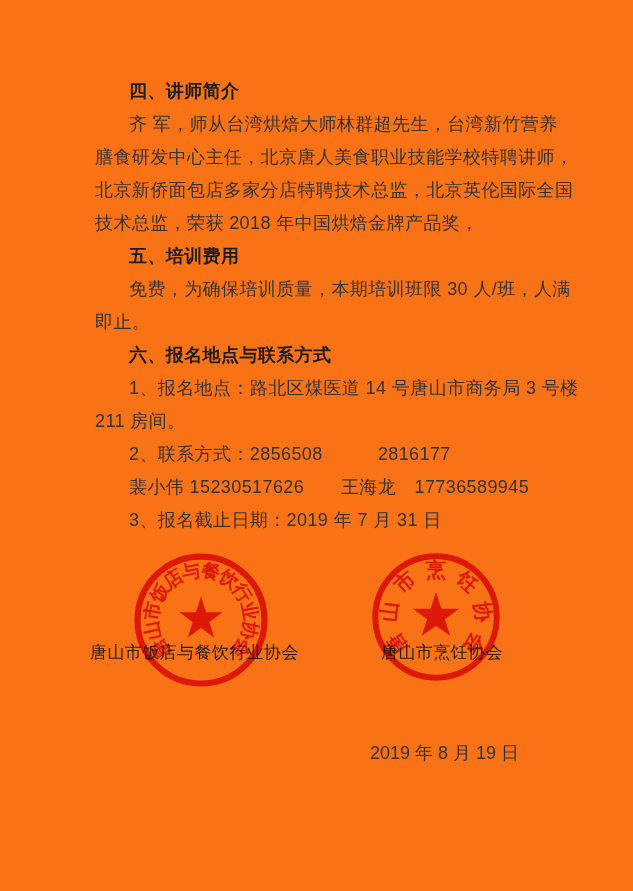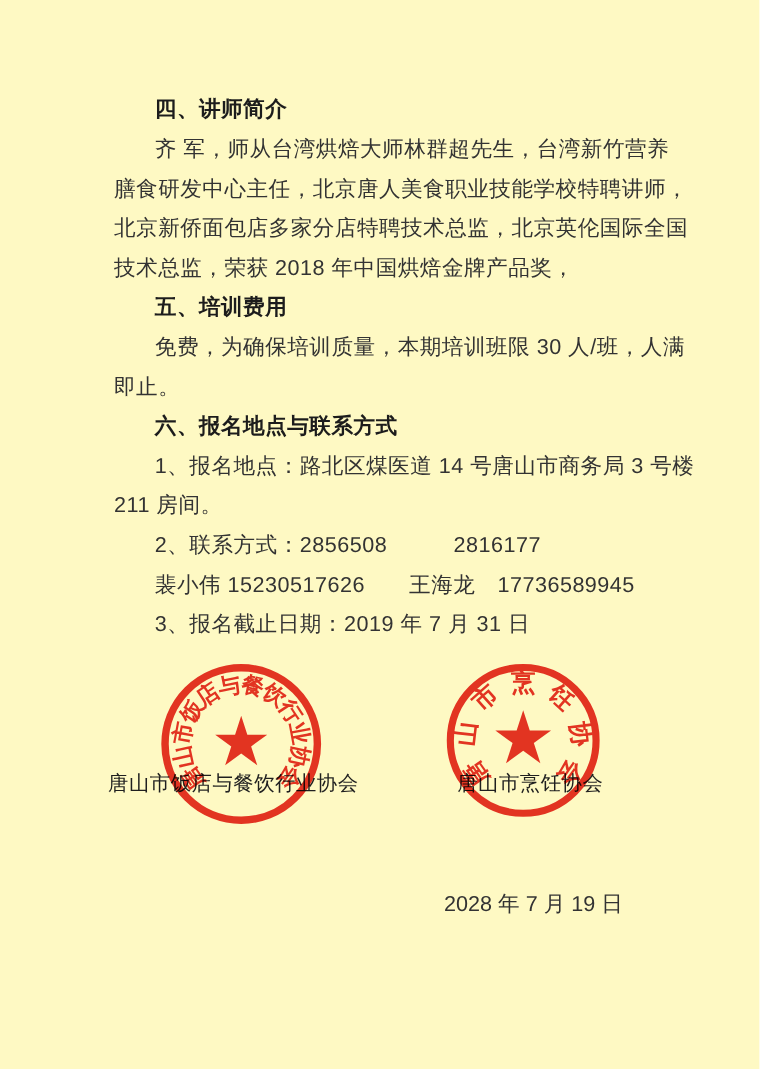--- a/index.html
+++ b/index.html
@@ -1,17 +1,17 @@
 <!DOCTYPE html>
 <html><head>
 <meta charset="utf-8">
 <style>
   html,body{margin:0;padding:0;background:#ffffff;}
   .page{
-    position:relative;width:633px;height:891px;background:#fef9c3;
+    position:relative;width:633px;height:891px;background:#f97316;
     font-family:"Liberation Sans","DejaVu Sans",sans-serif;overflow:hidden;
   }
   .doc{
     position:absolute;left:95px;top:75px;width:478px;
     font-size:18px;line-height:33px;color:#333333;
     white-space:pre;letter-spacing:0.4px;
   }
   .line{min-height:33px;}
   .line.heading{font-weight:bold;color:#1c1c1c;}
   .line.indent{text-indent:34px;}
@@ -64,15 +64,15 @@
         <text x="41.0" y="141.3" fill="#e1251b" font-size="31" font-weight="bold" text-anchor="middle" dominant-baseline="central" transform="rotate(235.0 41.0 141.3)">唐</text>
         <text x="28.5" y="91.6" fill="#e1251b" font-size="31" font-weight="bold" text-anchor="middle" dominant-baseline="central" transform="rotate(276.7 28.5 91.6)">山</text>
         <text x="52.1" y="46.2" fill="#e1251b" font-size="31" font-weight="bold" text-anchor="middle" dominant-baseline="central" transform="rotate(318.3 52.1 46.2)">市</text>
         <text x="100.0" y="28.0" fill="#e1251b" font-size="31" font-weight="bold" text-anchor="middle" dominant-baseline="central" transform="rotate(360.0 100.0 28.0)">烹</text>
         <text x="147.9" y="46.2" fill="#e1251b" font-size="31" font-weight="bold" text-anchor="middle" dominant-baseline="central" transform="rotate(401.7 147.9 46.2)">饪</text>
         <text x="171.5" y="91.6" fill="#e1251b" font-size="31" font-weight="bold" text-anchor="middle" dominant-baseline="central" transform="rotate(443.3 171.5 91.6)">协</text>
         <text x="159.0" y="141.3" fill="#e1251b" font-size="31" font-weight="bold" text-anchor="middle" dominant-baseline="central" transform="rotate(485.0 159.0 141.3)">会</text>
       </svg>
     </div>
 
-  <div class="doc-date">2028 年 7 月 19 日</div>
+  <div class="doc-date">2019 年 8 月 19 日</div>
 
 </div>
 
 </body></html>

